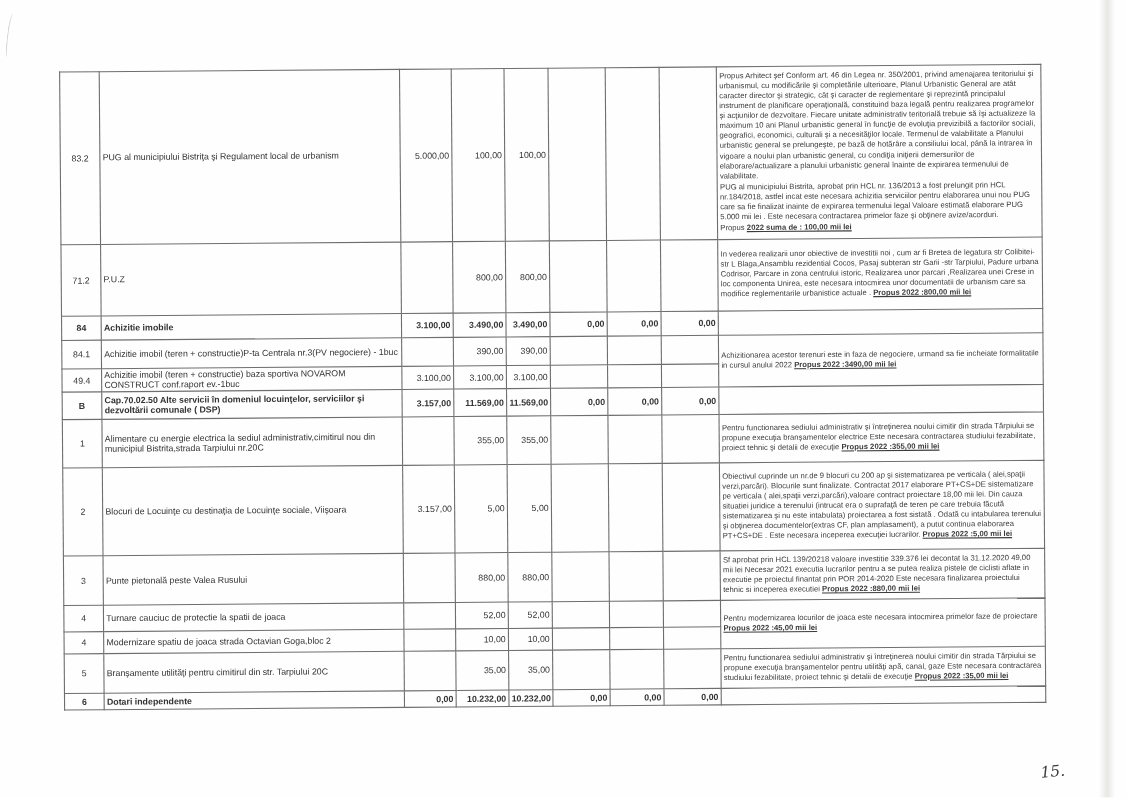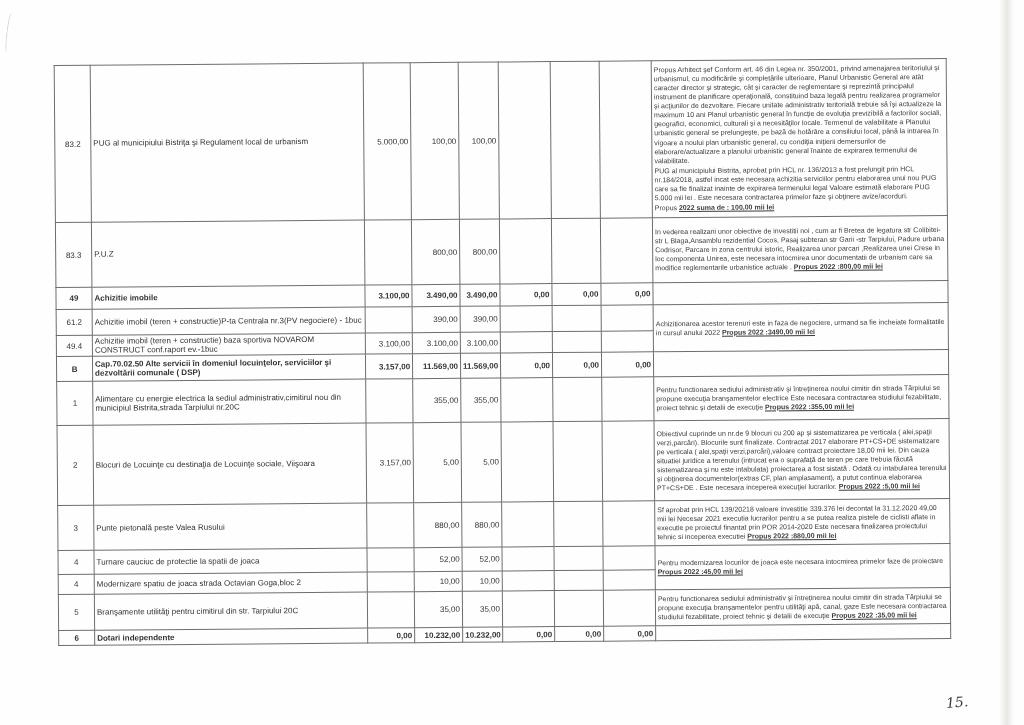--- a/index.html
+++ b/index.html
@@ -76,45 +76,45 @@
           <td class="num"></td>
           <td class="num"></td>
           <td class="num"></td>
           <td class="note">
             <div class="np">Propus Arhitect şef Conform art. 46 din Legea nr. 350/2001, privind amenajarea teritoriului şi urbanismul, cu modificările şi completările ulterioare, Planul Urbanistic General are atât caracter director şi strategic, cât şi caracter de reglementare şi reprezintă principalul instrument de planificare operaţională, constituind baza legală pentru realizarea programelor şi acţiunilor de dezvoltare. Fiecare unitate administrativ teritorială trebuie să îşi actualizeze la maximum 10 ani Planul urbanistic general în funcţie de evoluţia previzibilă a factorilor sociali, geografici, economici, culturali şi a necesităţilor locale. Termenul de valabilitate a Planului urbanistic general se prelungeşte, pe bază de hotărâre a consiliului local, până la intrarea în vigoare a noului plan urbanistic general, cu condiţia iniţierii demersurilor de elaborare/actualizare a planului urbanistic general înainte de expirarea termenului de valabilitate.</div>
             <div class="np">PUG al municipiului Bistrita, aprobat prin HCL nr. 136/2013 a fost prelungit prin HCL nr.184/2018, astfel incat este necesara achizitia serviciilor  pentru elaborarea unui nou PUG care sa fie finalizat inainte de expirarea termenului legal Valoare  estimată elaborare PUG 5.000 mii lei . Este necesara  contractarea  primelor faze   şi obţinere avize/acorduri.</div>
             <div class="np">Propus   <span class="emph">2022 suma de  : 100,00 mii lei</span></div>
           </td>
         </tr>
         <tr style="height: 65px;">
-          <td class="no">83.3</td>
+          <td class="no">71.2</td>
           <td class="desc">P.U.Z</td>
           <td class="num"></td>
           <td class="num">800,00</td>
           <td class="num">800,00</td>
           <td class="num"></td>
           <td class="num"></td>
           <td class="num"></td>
           <td class="note">
             <div class="np">In vederea realizarii unor obiective de investitii noi , cum ar fi  Bretea de legatura  str Colibitei-str L Blaga,Ansamblu rezidential Cocos, Pasaj subteran str Garii -str Tarpiului, Padure urbana Codrisor, Parcare in zona centrului istoric, Realizarea unor parcari ,Realizarea unei Crese in loc componenta Unirea, este necesara intocmirea unor documentatii de urbanism  care sa  modifice reglementarile urbanistice actuale .  <span class="emph">Propus 2022  :800,00  mii lei</span></div>
           </td>
         </tr>
         <tr class="bold" style="height: 22px;">
-          <td class="no">49</td>
+          <td class="no">84</td>
           <td class="desc">Achizitie imobile</td>
           <td class="num">3.100,00</td>
           <td class="num">3.490,00</td>
           <td class="num">3.490,00</td>
           <td class="num">0,00</td>
           <td class="num">0,00</td>
           <td class="num">0,00</td>
           <td class="note"></td>
         </tr>
         <tr style="height: 26px;">
-          <td class="no">61.2</td>
+          <td class="no">84.1</td>
           <td class="desc">Achizitie imobil (teren + constructie)P-ta Centrala nr.3(PV negociere) - 1buc</td>
           <td class="num"></td>
           <td class="num">390,00</td>
           <td class="num">390,00</td>
           <td class="num"></td>
           <td class="num"></td>
           <td class="num"></td>
           <td class="note" rowspan="2">
             <div class="np">Achizitionarea acestor terenuri  este in faza de negociere, urmand sa fie incheiate formalitatile in cursul anului 2022  <span class="emph">Propus 2022  :3490,00  mii lei</span></div>
           </td>

